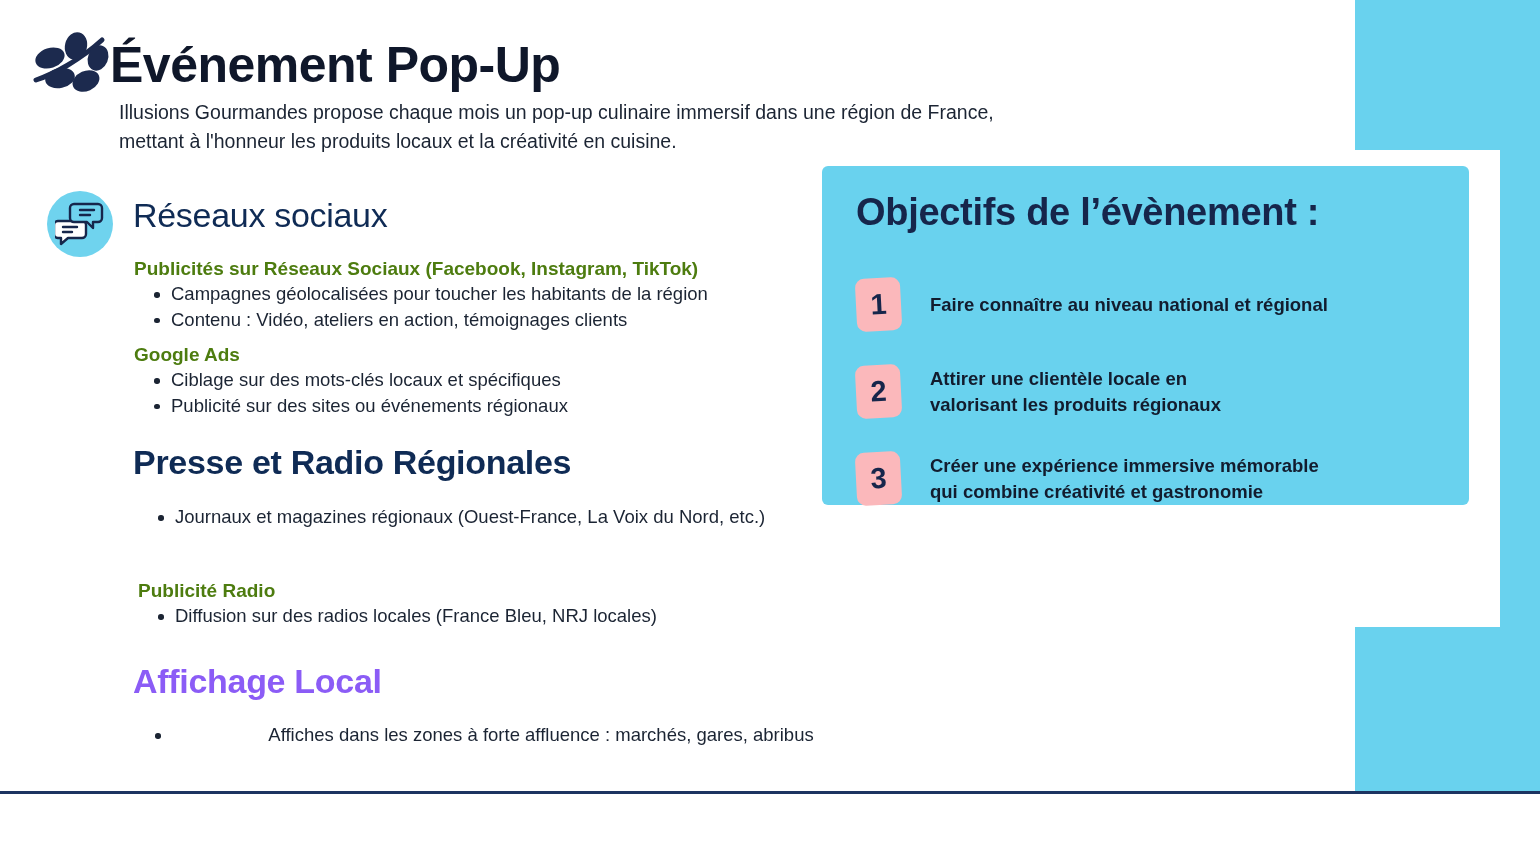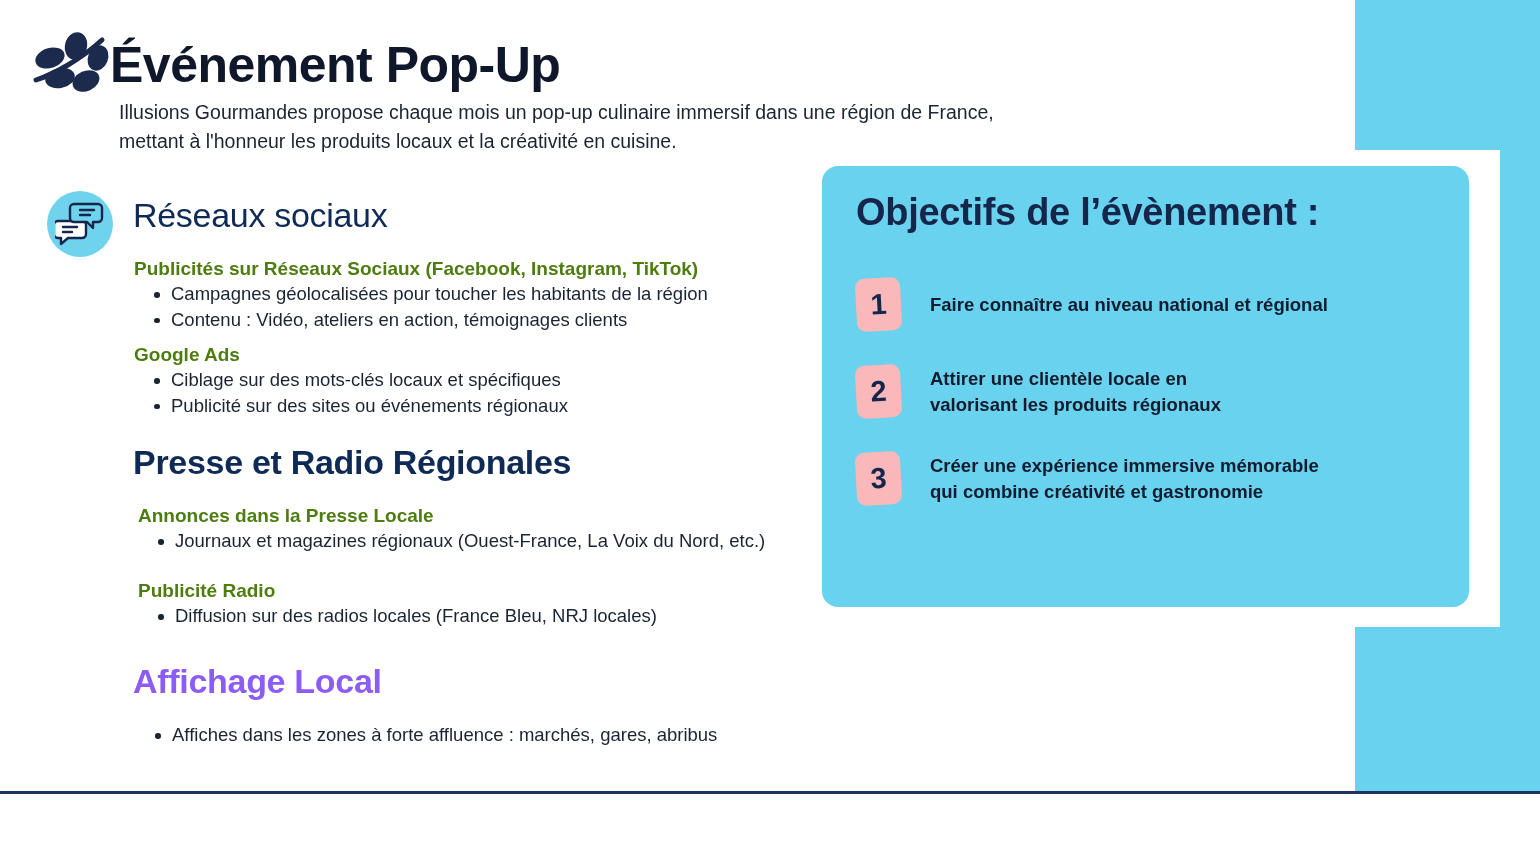--- a/index.html
+++ b/index.html
@@ -112,21 +112,21 @@
     top: 662px;
     font-size: 34px;
     font-weight: bold;
     color: #8b5cf6;
     letter-spacing: -0.3px;
   }
 
   .block-social  { position:absolute; left:134px; top:258px; width:760px; }
   .block-presse  { position:absolute; left:138px; top:505px; width:760px; }
   .block-radio   { position:absolute; left:138px; top:580px; width:760px; }
-  .block-affich  { position:absolute; left:150px; top:723px; width:760px; }
+  .block-affich  { position:absolute; left:150px; top:723px; width:760px;text-align:center; }
 
   .lead {
     font-size: 19px;
     font-weight: bold;
     color: #4d7c0f;
     line-height: 22px;
     margin: 0 0 2px 0;
   }
   ul.bullets {
     list-style: none;
@@ -155,23 +155,23 @@
   ul.bullets.nopad li { padding-left: 22px; }
 
   .gap-lead { margin-top: 12px; }
 
   
   .obj-card {
     position: absolute;
     left: 822px;
     top: 166px;
     width: 647px;
-    height: 441px;
+    height: 339px;
     background: #69d2ee;
-    border-radius: 16px;
+    border-radius: 6px;
   }
   .obj-title {
     position: absolute;
     left: 34px;
     top: 25px;
     font-size: 38px;
     font-weight: bold;
     color: #16264b;
     letter-spacing: -0.3px;
   }
@@ -275,21 +275,20 @@
     </ul>
     <p class="lead gap-lead">Google Ads</p>
     <ul class="bullets">
       <li>Ciblage sur des mots-clés locaux et spécifiques</li>
       <li>Publicité sur des sites ou événements régionaux</li>
     </ul>
   </div>
 
   <div class="sec-h-presse">Presse et Radio Régionales</div>
   <div class="block-presse">
-    <p class="lead">Annonces dans la Presse Locale</p>
     <ul class="bullets">
       <li>Journaux et magazines régionaux (Ouest-France, La Voix du Nord, etc.)</li>
     </ul>
   </div>
   <div class="block-radio">
     <p class="lead">Publicité Radio</p>
     <ul class="bullets">
       <li>Diffusion sur des radios locales (France Bleu, NRJ locales)</li>
     </ul>
   </div>

